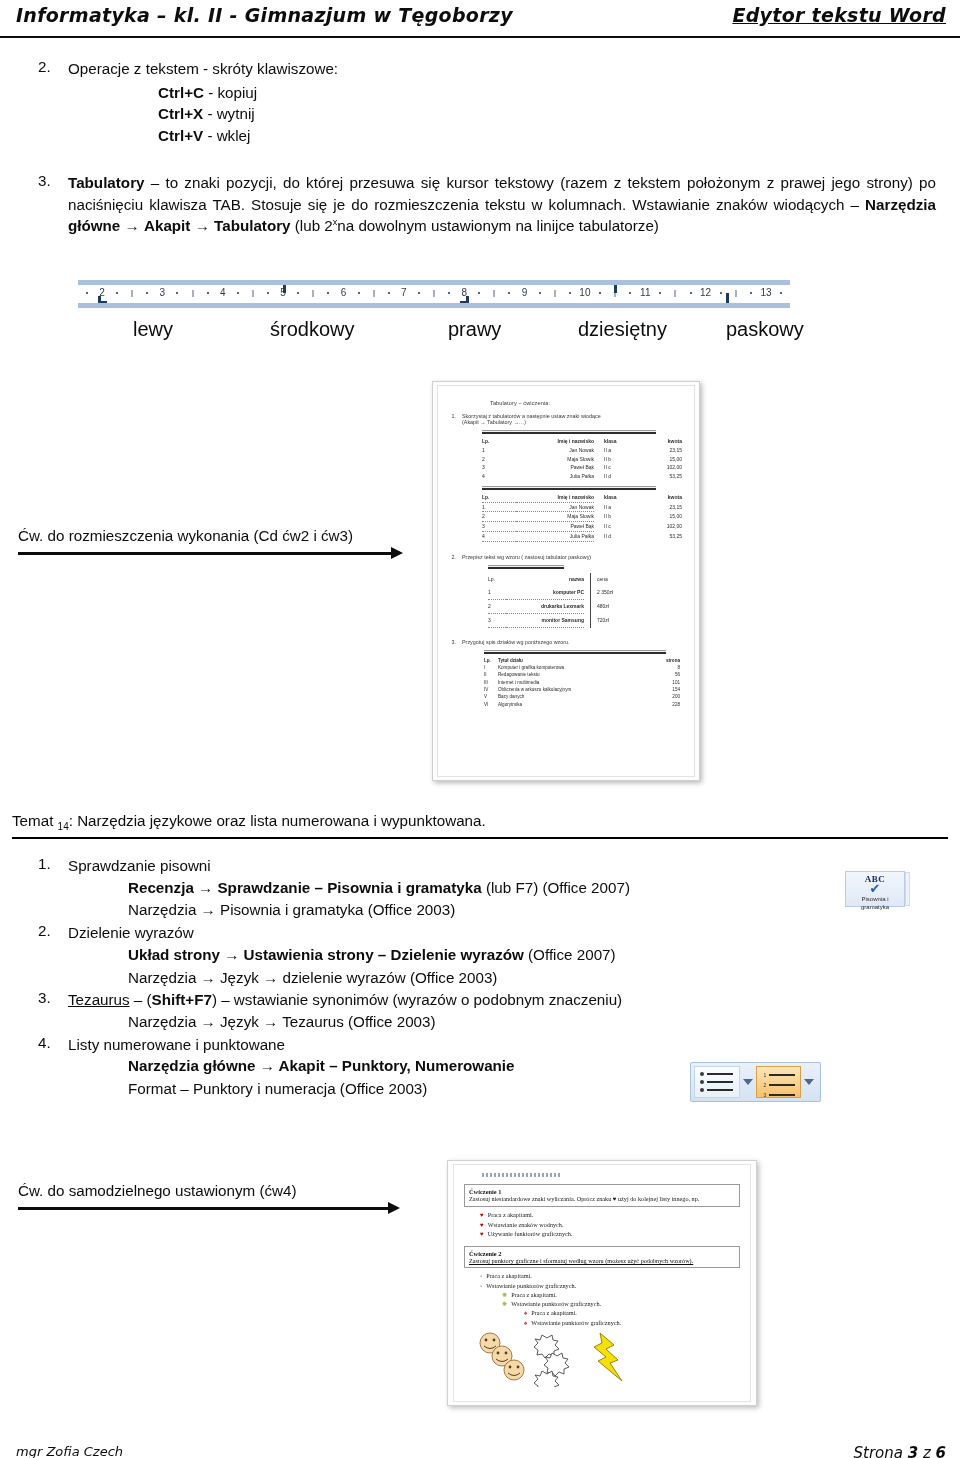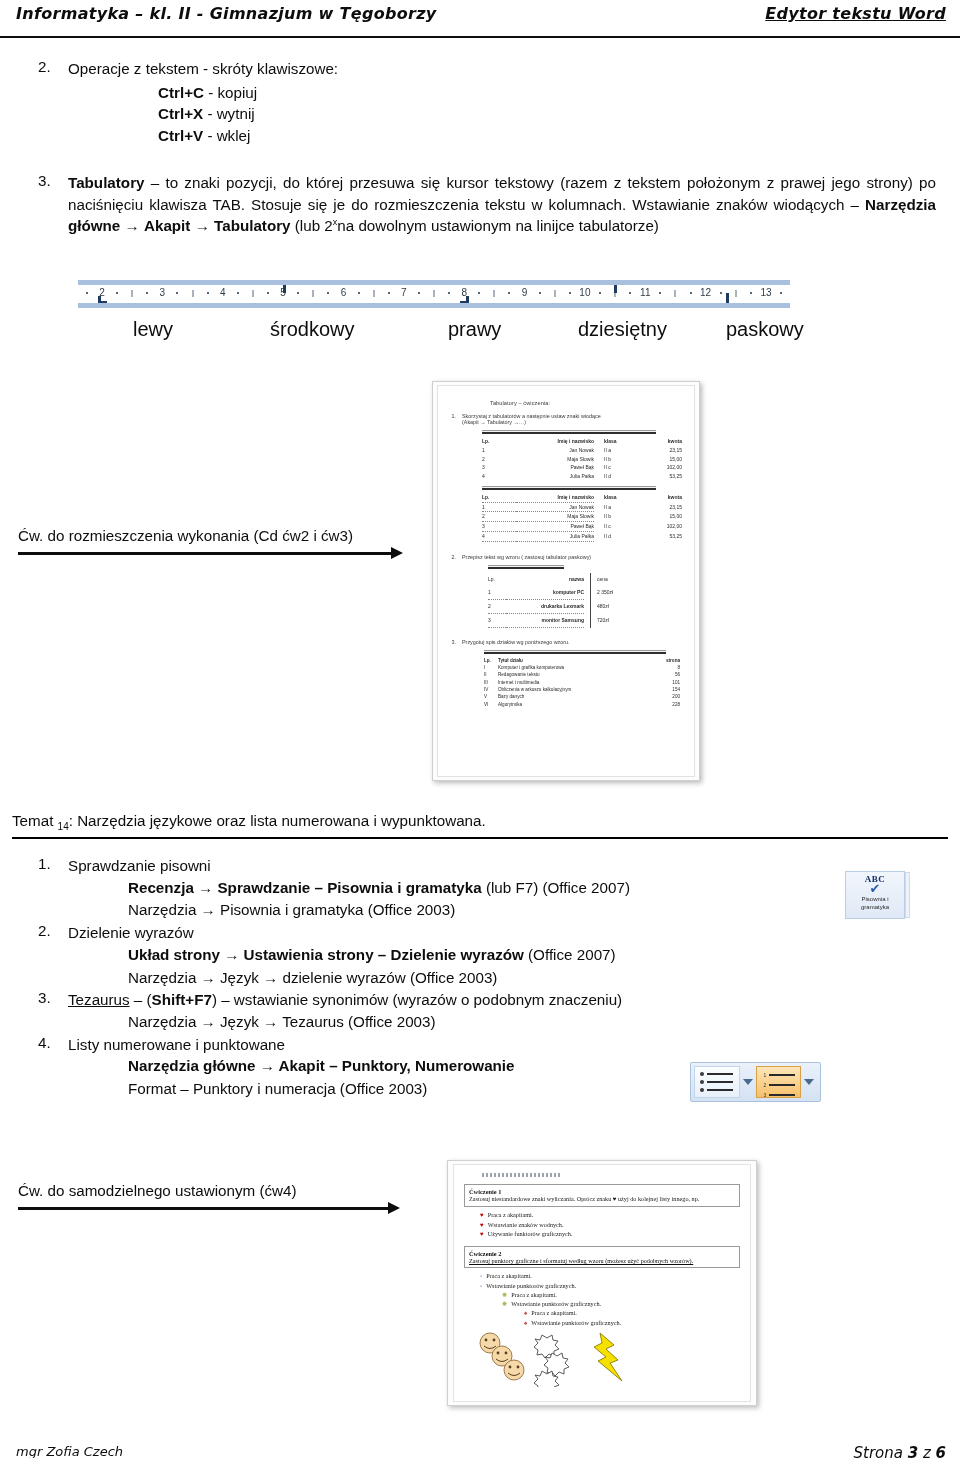--- a/index.html
+++ b/index.html
@@ -15,21 +15,21 @@
 
   
   #header {
     position:absolute; left:0; top:0; width:960px; height:38px;
     border-bottom:2px solid #0d0d0d;
     padding:0 14px;
   }
   .hdr-left, .hdr-right {
     position:absolute; top:4px;
     font-family:"DejaVu Sans", sans-serif;
-    font-size:16px; font-style:italic; font-weight:700;
+    font-size:19px; font-style:italic; font-weight:700;
     letter-spacing:0.3px; white-space:nowrap;
   }
   .hdr-left { left:16px; }
   .hdr-right { right:14px; text-decoration:underline; }
 
   
   .body-text { font-size:15.2px; line-height:1.42; }
   .b { font-weight:700; }
   .u { text-decoration:underline; }
   sup.x { font-size:9px; vertical-align:super; }
@@ -136,21 +136,21 @@
   }
 
   
   #list2 { position:absolute; left:38px; top:855px; width:700px; }
   #list2 .num-row { margin-top:0; }
   .sub-b { margin-left:90px; font-size:15.2px; line-height:1.5; }
   .sub-n { margin-left:90px; font-size:15.2px; line-height:1.5; }
 
   
   #spellbtn {
-    position:absolute; left:845px; top:871px; width:60px; height:48px;
+    position:absolute; left:845px; top:871px; width:60px; height:36px;
     background:linear-gradient(#f2f6fc,#dfe9f6);
     border:1px solid #b9cde4;
   }
   #spellbtn .abc {
     text-align:center; font-size:9px; font-weight:700; color:#16306b;
     font-family:"Liberation Serif", serif; margin-top:2px; letter-spacing:.5px;
   }
   #spellbtn .chk {
     text-align:center; color:#2a5caa; font-size:13px; line-height:8px; margin-top:1px;
   }

